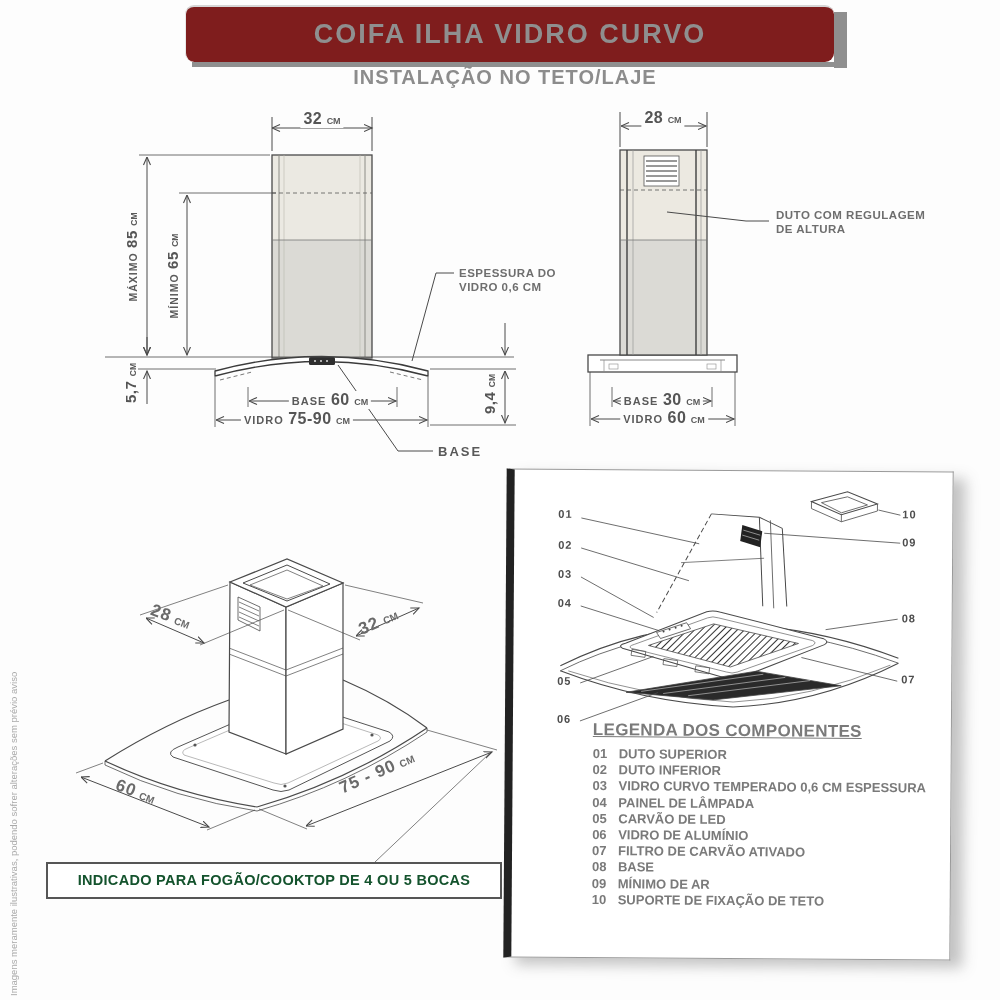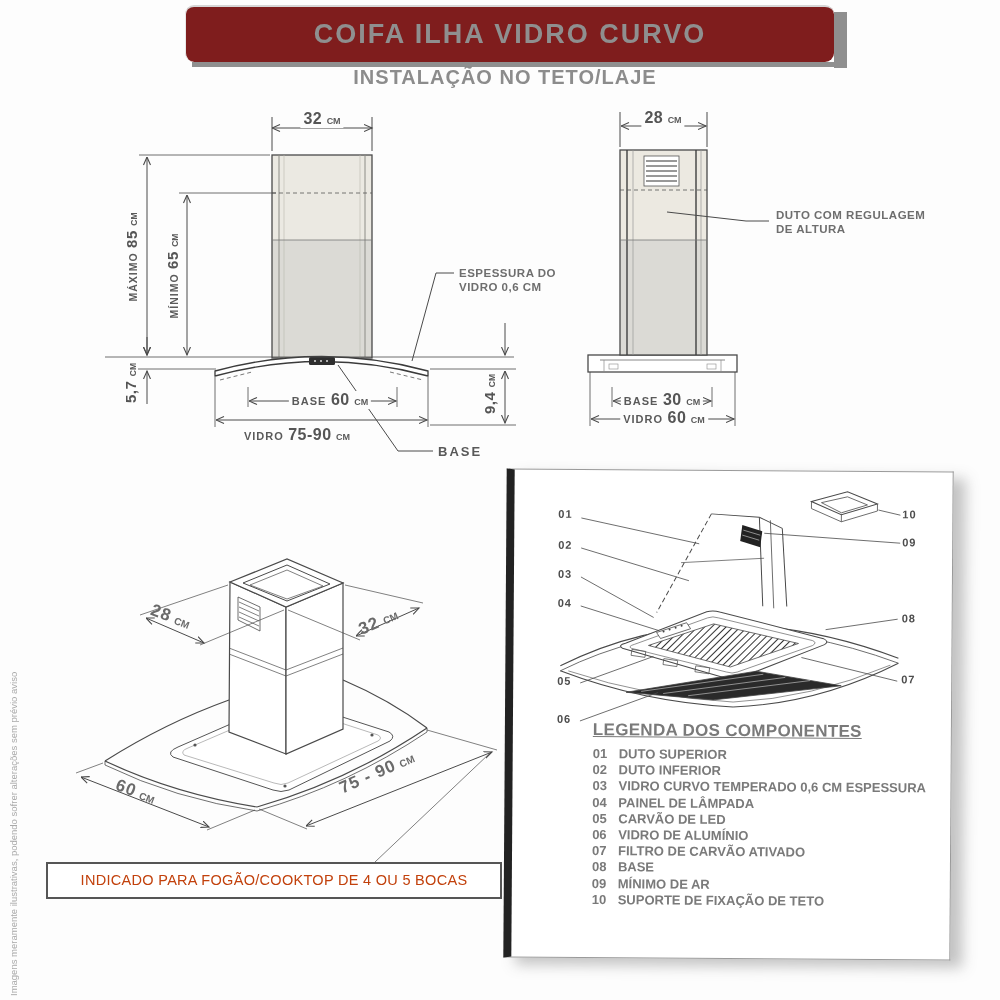--- a/index.html
+++ b/index.html
@@ -25,21 +25,21 @@
   .dim-label.vert .lg{font-size:15px;}
   .dim-label.vert .xs{font-size:8.5px;}
   .iso-label{position:absolute;white-space:nowrap;color:#6a6a6a;}
   .iso-label .lg{font-size:17px;font-weight:bold;letter-spacing:1px;}
   .iso-label .xs{font-size:10px;font-weight:bold;}
   .note-label{position:absolute;font-size:11.5px;font-weight:bold;color:#6e6e6e;
     letter-spacing:0.5px;line-height:14px;white-space:nowrap;}
   .callout-base{position:absolute;font-size:13px;font-weight:bold;color:#595959;letter-spacing:2px;}
   
   .note-box{position:absolute;left:46px;top:862px;width:452px;height:33px;border:2px solid #565656;
-    text-align:center;line-height:33px;font-size:14.5px;font-weight:normal;color:#c2410c;letter-spacing:0.3px;background:#fff;}
+    text-align:center;line-height:33px;font-size:14.5px;font-weight:bold;color:#14532d;letter-spacing:0.3px;background:#fff;}
   
   .exploded-panel{position:absolute;left:505px;top:470px;width:438px;height:487px;background:#fff;
     border:1px solid #9a9a9a;border-left:8px solid #222;transform:rotate(0.4deg);
     box-shadow:12px 7px 14px rgba(90,90,90,0.35);}
   .callout-num{position:absolute;font-size:11px;font-weight:bold;color:#4d4d4d;letter-spacing:1px;}
   .legend{position:absolute;left:80px;top:250px;width:350px;color:#7a7a7a;}
   .legend-title{font-size:17px;font-weight:bold;letter-spacing:0.3px;text-decoration:underline;
     margin-bottom:6px;color:#7a7a7a;}
   .legend-row{font-size:13px;font-weight:bold;line-height:16.2px;white-space:nowrap;}
   .legend-row .num{display:inline-block;width:26px;}
@@ -221,21 +221,21 @@
 </span>
 <span class="dim-label rot90 vert" style="left:131px;top:383px;">
   <span class="lg">5,7</span> <span class="xs">CM</span>
 </span>
 <span class="dim-label rot90 vert" style="left:490px;top:394px;">
   <span class="lg">9,4</span> <span class="xs">CM</span>
 </span>
 <span class="dim-label" style="left:322px;top:400px;margin-left:8px;">
   <span class="sm">BASE</span> <span class="lg">60</span> <span class="xs">CM</span>
 </span>
-<span class="dim-label" style="left:297px;top:435px;">
+<span class="dim-label" style="left:297px;top:419px;">
   <span class="sm">VIDRO</span> <span class="lg">75-90</span> <span class="xs">CM</span>
 </span>
 <div class="note-label" style="left:459px;top:266px;">
   <div>ESPESSURA DO</div>
   <div>VIDRO 0,6 CM</div>
 </div>
 <span class="callout-base" style="left:438px;top:444px;">BASE</span>
 
 <span class="dim-label" style="left:663px;top:118px;">
   <span class="lg">28</span> <span class="xs">CM</span>

